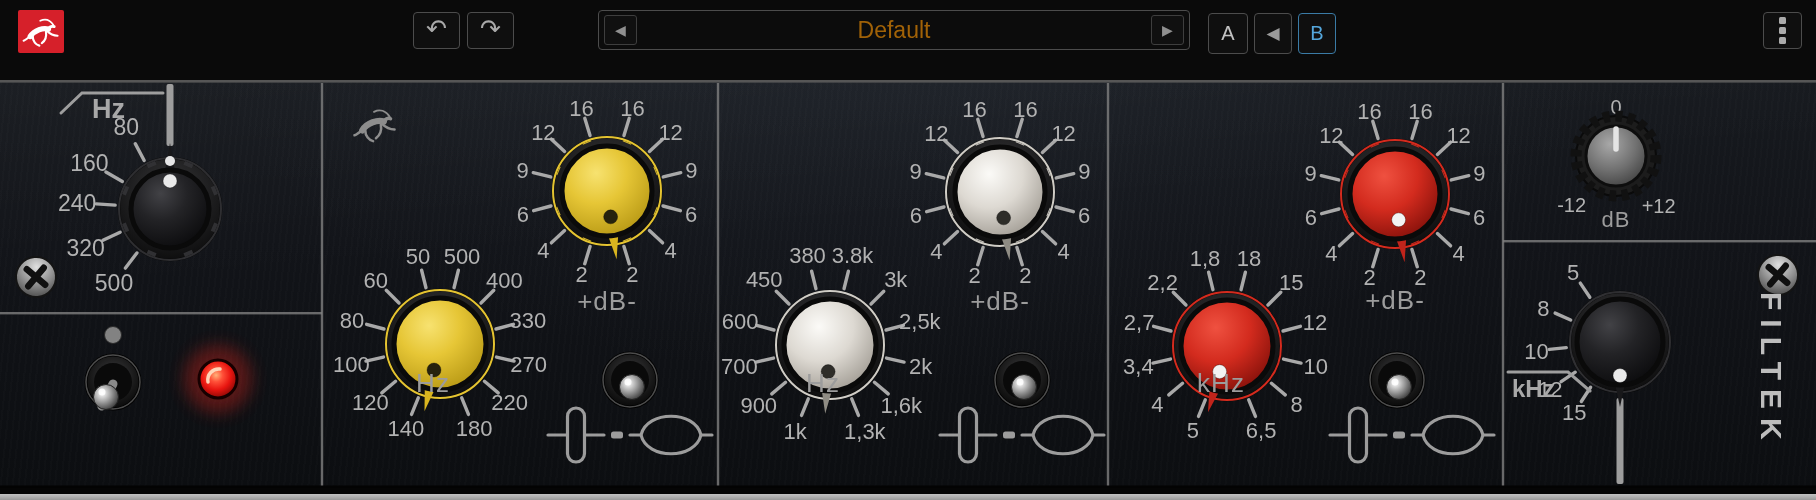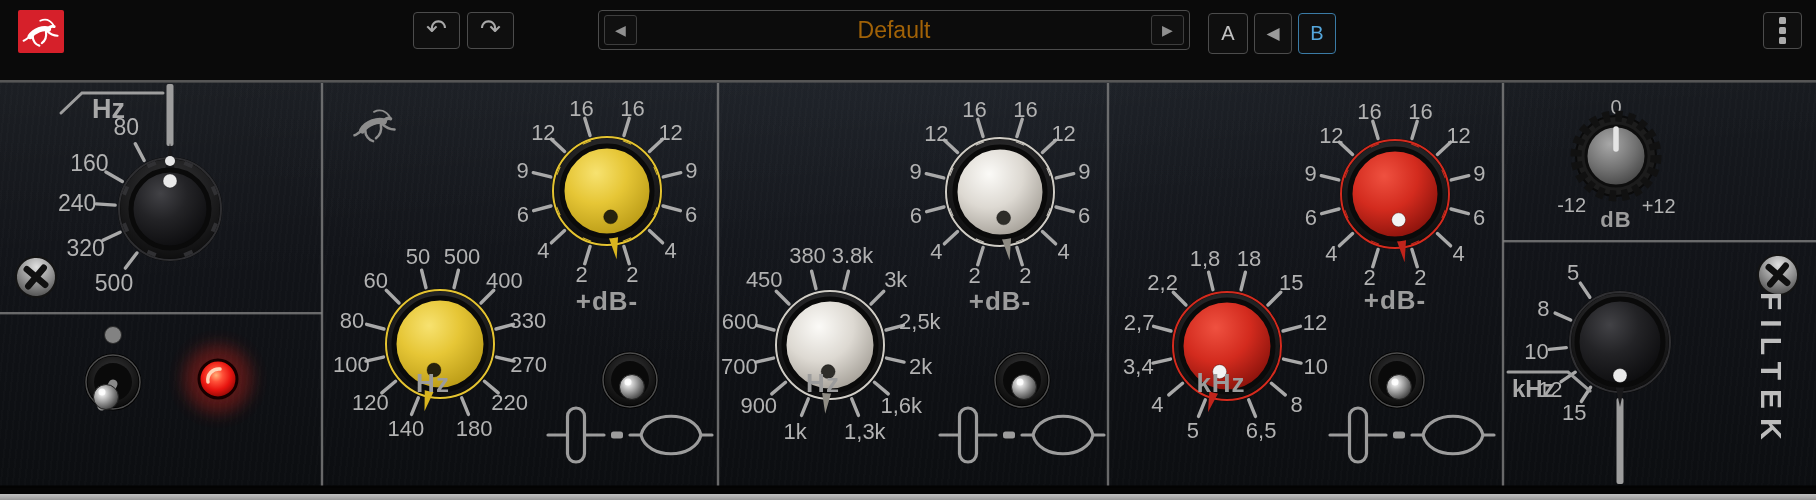--- a/index.html
+++ b/index.html
@@ -23,21 +23,21 @@
 .kebab i{width:6.5px;height:6.5px;background:#ababab;border-radius:1.5px;display:block}
 
 .panel{position:absolute;left:0;top:80px;width:1816px;height:408px;
  background:
   radial-gradient(ellipse at 50% -10%, rgba(120,140,170,.07), transparent 55%),
   repeating-linear-gradient(96deg, rgba(255,255,255,.013) 0 2px, transparent 2px 6px),
   linear-gradient(175deg, rgba(255,255,255,.025), transparent 40%),
   linear-gradient(180deg,#171a1f 0%,#121419 40%,#0c0e11 100%);}
 #panel-svg{position:absolute;left:0;top:0}
 #panel-svg text{font-family:"Liberation Sans",sans-serif}
-.plabel{position:absolute;transform:translate(-50%,-50%);font-weight:bold;font-size:26px;color:#9c9c9c;letter-spacing:1px;white-space:nowrap}
+.plabel{position:absolute;transform:translate(-50%,-50%);font-weight:normal;font-size:26px;color:#9c9c9c;letter-spacing:1px;white-space:nowrap}
 .plabel.sm{font-size:22px}
 .hpf-title{position:absolute;left:58px;top:9px;width:110px;height:46px}
 .hpf-title svg,.lpf-title svg{position:absolute;left:0;top:0}
 .hpf-title svg polyline,.lpf-title svg polyline{fill:none;stroke:#9e9e9e;stroke-width:3;stroke-linecap:round}
 .hpf-title span{position:absolute;left:34px;top:5px;font-weight:bold;font-size:27px;color:#a8a8a8}
 .lpf-title{position:absolute;left:1504px;top:288px;width:92px;height:46px}
 .lpf-title span{position:absolute;left:8px;top:7px;font-weight:bold;font-size:24px;color:#a8a8a8}
 .brand{position:absolute;left:1754px;top:212px;writing-mode:vertical-rl;font-weight:bold;font-size:30px;letter-spacing:9px;color:#bdbdbd}
 .brandmark{position:absolute;left:348px;top:24px}
 .bstrip{position:absolute;left:0;top:494px;width:1816px;height:6px;background:linear-gradient(180deg,#c2c2c2,#9a9a9a)}

